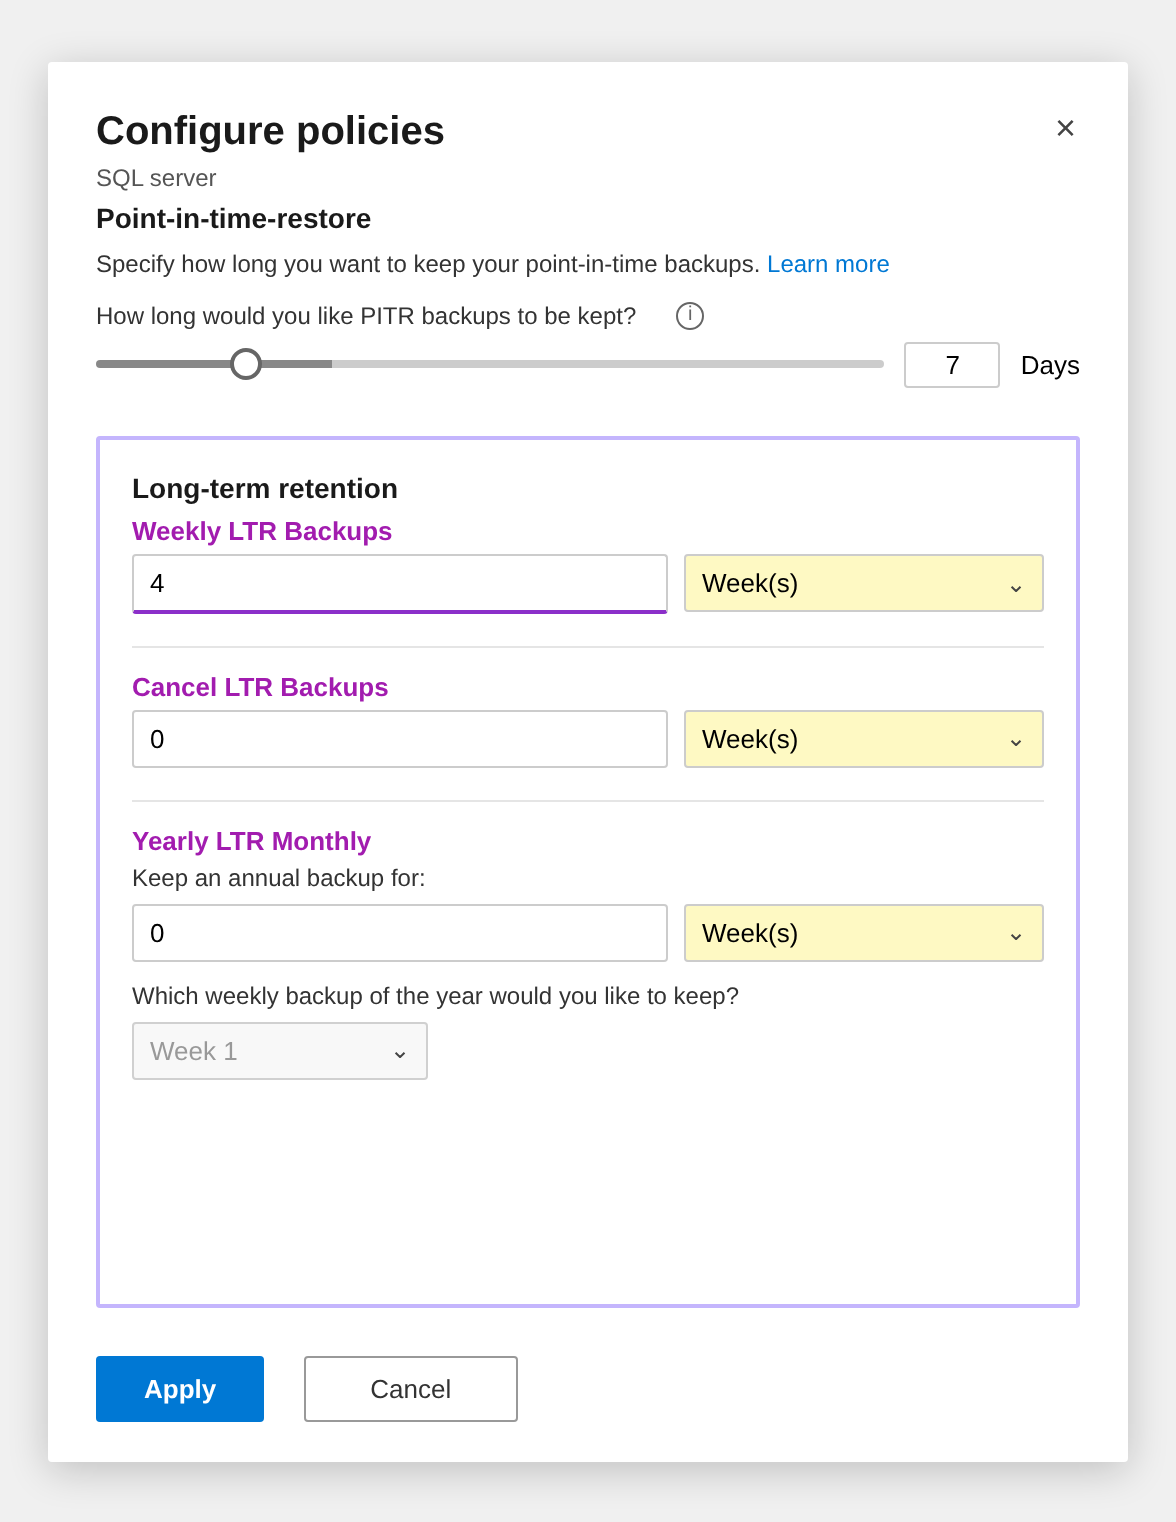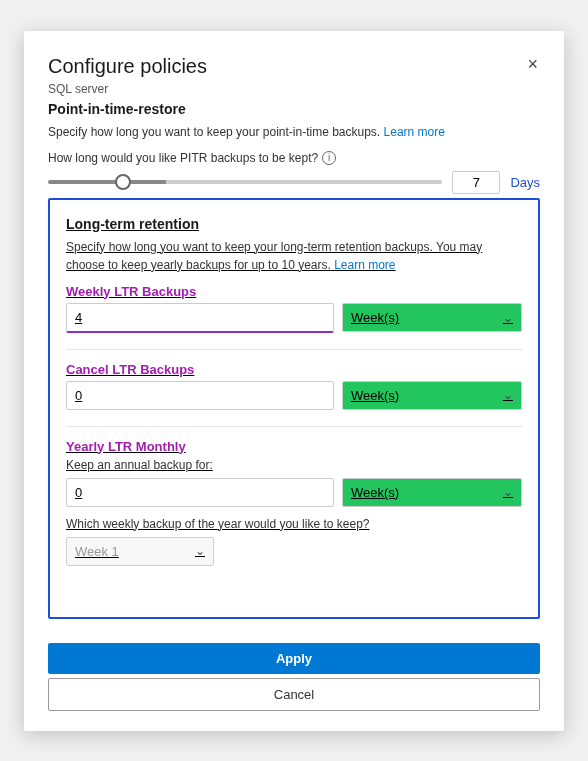--- a/index.html
+++ b/index.html
@@ -24,21 +24,21 @@
       flex-direction: column;
     }
     .dialog-header {
       display: flex;
       justify-content: space-between;
       align-items: flex-start;
       margin-bottom: 4px;
     }
     .dialog-title {
       font-size: 20px;
-      font-weight: 400;
+      font-weight: 700;
       color: #1a1a1a;
     }
     .dialog-subtitle {
       font-size: 12px;
       color: #555;
       margin-bottom: 5px;
     }
     .close-btn {
       background: none;
       border: none;
@@ -59,34 +59,34 @@
       color: #333;
       line-height: 1.5;
       margin-bottom: 10px;
     }
     .learn-more {
       color: #0078d4;
       text-decoration: none;
       cursor: pointer;
     }
     .pitr-section {
-      margin-bottom: 4px;
+      margin-bottom: 24px;
     }
     .slider-row {
       display: flex;
       align-items: center;
       gap: 10px;
       margin-top: 4px;
     }
     .slider-label {
       font-size: 12px;
       color: #333;
       display: flex;
       align-items: center;
-      gap: 4px;
+      gap: 20px;
       margin-bottom: 6px;
     }
     .info-icon {
       display: inline-flex;
       align-items: center;
       justify-content: center;
       width: 14px;
       height: 14px;
       border-radius: 50%;
       border: 1px solid #666;
@@ -115,29 +115,28 @@
     .days-input {
       width: 48px;
       border: 1px solid #ccc;
       padding: 3px 6px;
       font-size: 13px;
       text-align: center;
       border-radius: 2px;
     }
     .days-label {
       font-size: 13px;
-      color: #1d4ed8;
+      color: #000000;
     }
     .ltr-box {
-      border: 2px solid #1d4ed8;
+      border: 2px solid #c4b5fd;
       border-radius: 2px;
       padding: 16px;
       flex: 1;
       margin-bottom: 16px;
-      text-decoration: underline;
     }
     .subsection {
       margin-bottom: 16px;
     }
     .subsection:last-child {
       margin-bottom: 0;
     }
     .subsection-title {
       font-size: 13px;
       font-weight: 600;
@@ -164,21 +163,21 @@
     }
     .text-input.active {
       border-bottom: 2px solid #8b2fc9;
     }
     .select-input {
       width: 180px;
       border: 1px solid #ccc;
       padding: 6px 8px;
       font-size: 13px;
       border-radius: 2px;
-      background: #22c55e;
+      background: #fef9c3;
       cursor: pointer;
       display: flex;
       align-items: center;
       justify-content: space-between;
     }
     .select-arrow {
       font-size: 12px;
       color: #444;
     }
     .week-select {
@@ -195,23 +194,22 @@
       justify-content: space-between;
       margin-top: 6px;
     }
     .divider {
       border: none;
       border-top: 1px solid #e5e5e5;
       margin: 12px 0;
     }
     .footer {
       display: flex;
-      gap: 4px;
+      gap: 20px;
       padding-top: 8px;
-      flex-direction: column;
     }
     .btn-apply {
       background: #0078d4;
       color: #fff;
       border: none;
       padding: 8px 24px;
       font-size: 13px;
       font-weight: 600;
       border-radius: 2px;
       cursor: pointer;
@@ -255,24 +253,20 @@
     </div>
     <div class="slider-row">
       <input type="range" class="slider" min="1" max="35" value="7" style="">
       <input type="text" class="days-input" value="7" style="">
       <span class="days-label">Days</span>
     </div>
   </div>
 
   <div class="ltr-box">
     <div class="section-title">Long-term retention</div>
-    <div class="section-desc">
-      <span>Specify how long you want to keep your long-term retention backups. You may choose to keep yearly backups for up to 10 years.</span>
-      <a class="learn-more">Learn more</a>
-    </div>
 
     <div class="subsection">
       <div class="subsection-title">Weekly LTR Backups</div>
       <div class="input-row">
         <input type="text" class="text-input active" value="4" style="">
         <div class="select-input">
           <span>Week(s)</span>
           <span class="select-arrow">⌄</span>
         </div>
       </div>

